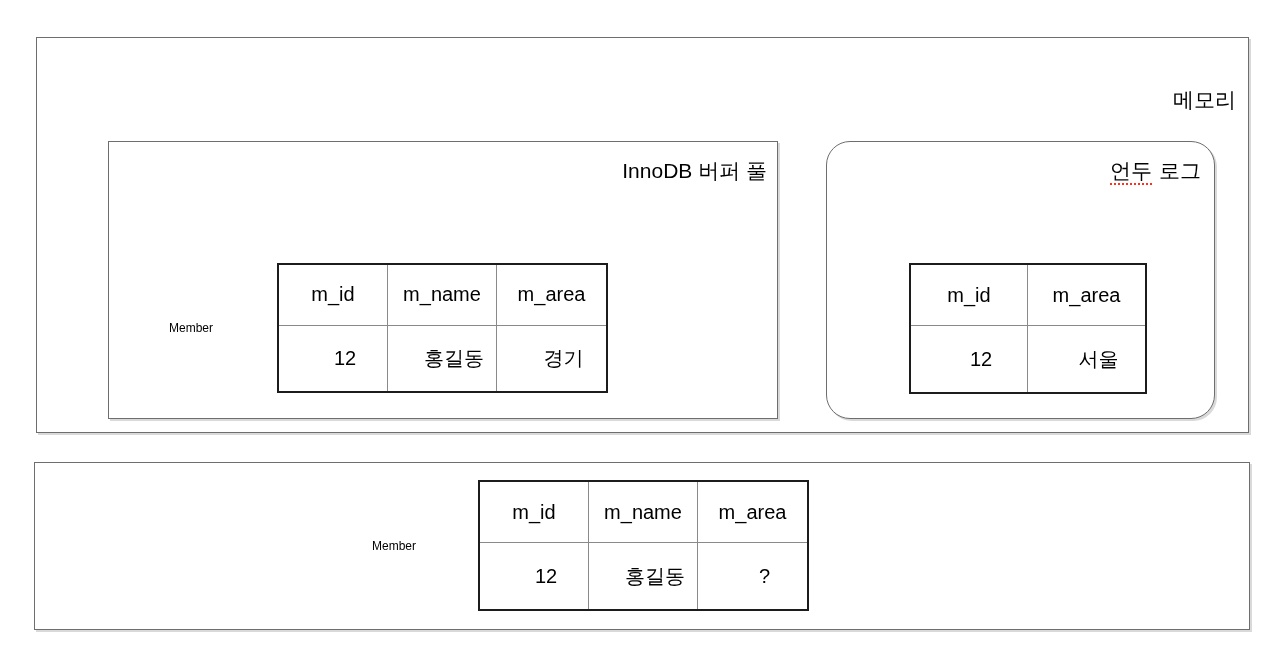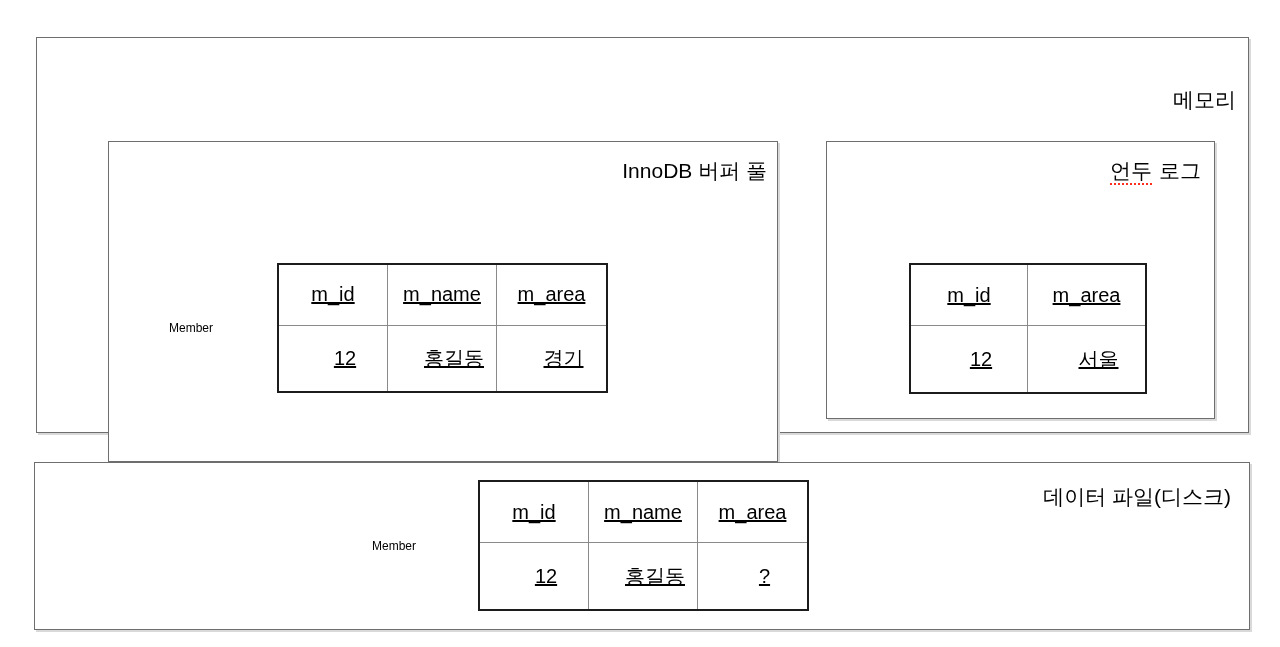--- a/index.html
+++ b/index.html
@@ -38,21 +38,20 @@
   .label-rest {
     margin-left: 7px;
   }
   
   .tbl {
     position: absolute;
     display: grid;
     border: 2px solid #1c1c1c;
     background: #ffffff;
     box-sizing: border-box;
-    text-decoration: underline;
   }
   .tbl-3col { grid-template-columns: 1fr 1fr 1fr; grid-template-rows: 1fr 1.07fr; }
   .tbl-2col { grid-template-columns: 1fr 1fr;     grid-template-rows: 1fr 1.07fr; }
   .cell {
     display: flex;
     align-items: center;
     justify-content: center;
     font-size: 20px;
     border-right: 1px solid #8a8a8a;
     border-bottom: 1px solid #8a8a8a;
@@ -70,54 +69,53 @@
 </style>
 </head>
 <body>
 
 <div class="canvas">
 
   <div class="frame" style="left: 36px; top: 37px; width: 1213px; height: 396px; border-color: rgb(110, 110, 110);">
 
     <div class="frame-label" style="right:12px; top:24px;margin-top:24px;">메모리</div>
 
-    <div class="frame" style="left: 71px; top: 103px; width: 670px; height: 321px; border-color: rgb(110, 110, 110);">
+    <div class="frame" style="left: 71px; top: 103px; width: 670px; height: 278px; border-color: rgb(110, 110, 110);">
 
       <div class="frame-label" style="right:10px; top:15px;">InnoDB 버퍼 풀</div>
 
       <div class="tbl-name" style="left:60px; top:121px; height:130px;">Member</div>
 
       <div class="tbl tbl-3col" style="left: 168px; top: 121px; width: 331px; height: 130px; border-color: rgb(28, 28, 28);">
         <div class="cell">m_id</div>
         <div class="cell">m_name</div>
         <div class="cell last-col">m_area</div>
         <div class="cell last-row">12</div>
         <div class="cell last-row">홍길동</div>
         <div class="cell last-col last-row">경기</div>
       </div>
     </div>
 
-    <div class="frame" style="left: 789px; top: 103px; width: 389px; height: 278px; border-color: rgb(110, 110, 110);">
+    <div class="frame" style="left: 789px; top: 103px; width: 389px; height: 278px; border-color: rgb(110, 110, 110); border-radius: 24px;">
 
       <div class="frame-label" style="right:13px; top:15px;">
         <span class="misspelled" style="border-bottom-color: rgb(255, 47, 31);">언두</span><span class="label-rest">로그</span>
       </div>
 
       <div class="tbl tbl-2col" style="left: 82px; top: 121px; width: 238px; height: 131px; border-color: rgb(28, 28, 28);">
         <div class="cell">m_id</div>
         <div class="cell last-col">m_area</div>
         <div class="cell last-row">12</div>
         <div class="cell last-col last-row">서울</div>
       </div>
     </div>
   </div>
 
   <div class="frame" style="left: 34px; top: 462px; width: 1216px; height: 168px; border-color: rgb(110, 110, 110);">
 
-    <div class="frame-label" style="right:18px; top:20px;">데이터 파일(디스크)</div>
 
     <div class="tbl-name" style="left:337px; top:17px; height:131px;">Member</div>
 
     <div class="tbl tbl-3col" style="left: 443px; top: 17px; width: 331px; height: 131px; border-color: rgb(28, 28, 28);">
       <div class="cell">m_id</div>
       <div class="cell">m_name</div>
       <div class="cell last-col">m_area</div>
       <div class="cell last-row">12</div>
       <div class="cell last-row">홍길동</div>
       <div class="cell last-col last-row">?</div>

